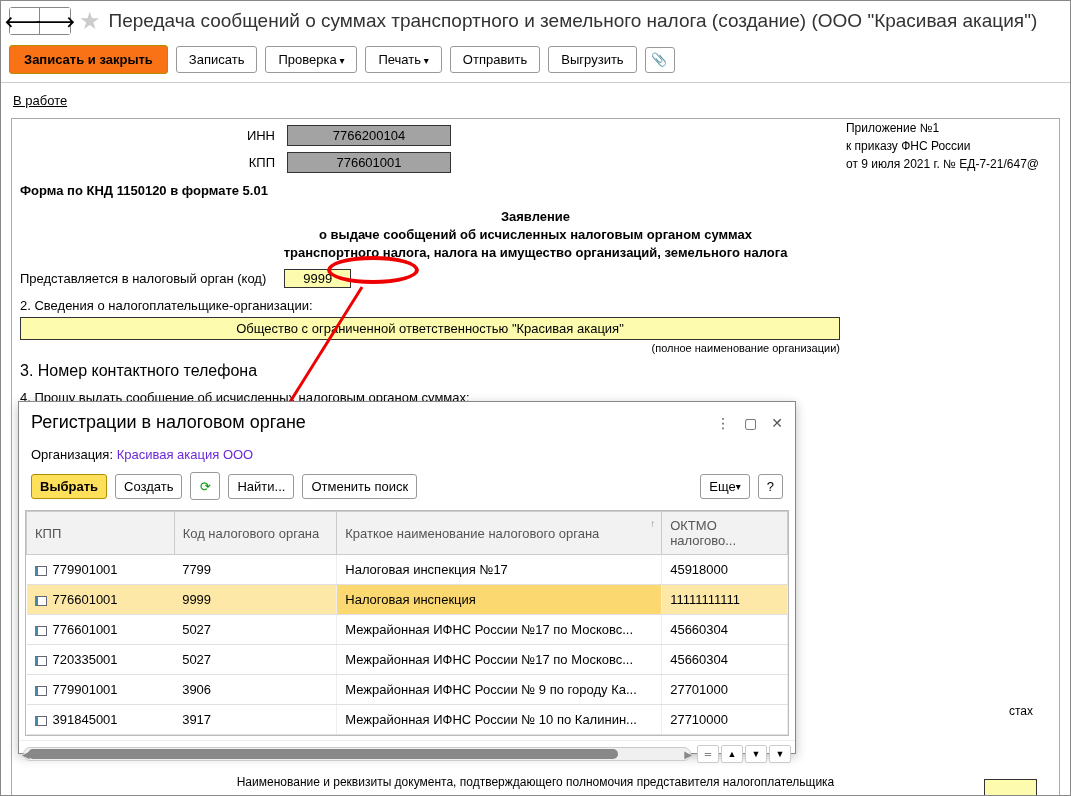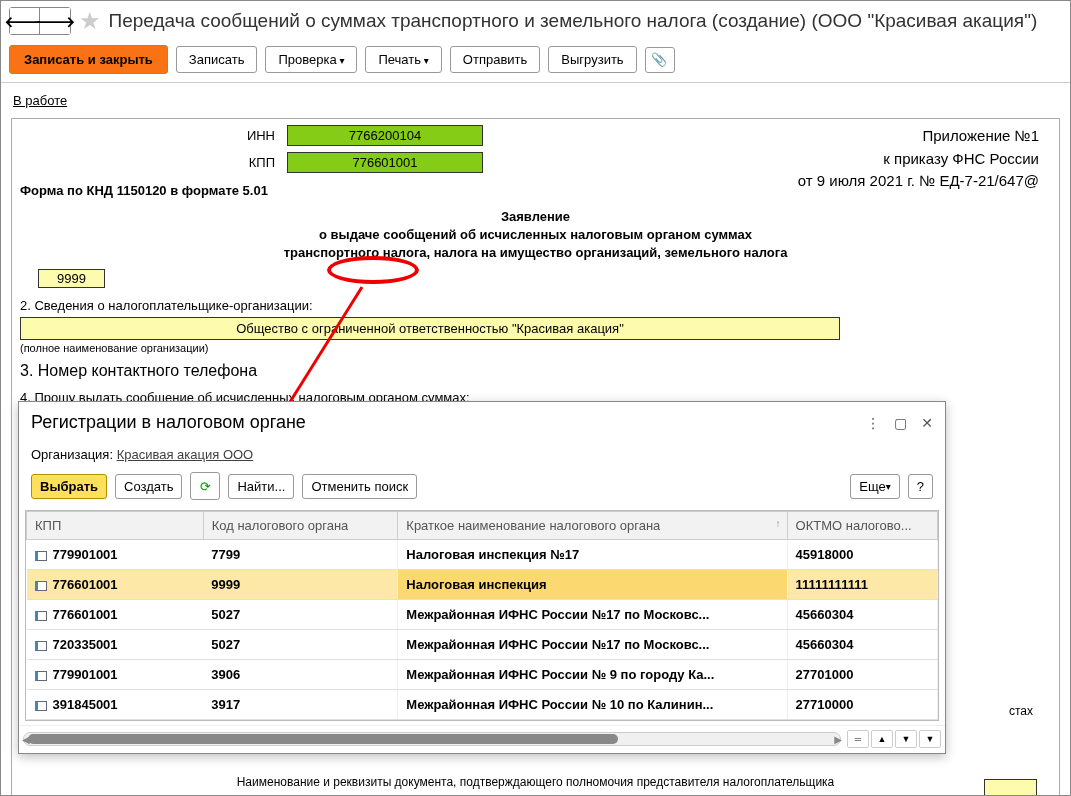--- a/index.html
+++ b/index.html
@@ -19,58 +19,58 @@
 .btn-yellow { background: #f97316; border: 1px solid #b09000; padding: 6px 14px; font-weight: bold; border-radius: 3px; cursor: pointer; font-size: 13px; }
 .btn-white { background: #fff; border: 1px solid #999; padding: 5px 12px; border-radius: 3px; cursor: pointer; font-size: 13px; }
 .btn-drop::after { content: " \25BE"; font-size: 10px; }
 .attach-btn { width: 30px; height: 26px; border: 1px solid #999; border-radius: 3px; display: flex; align-items: center; justify-content: center; cursor: pointer; background: #fff; }
 
 
 .status-link { padding: 10px 12px; }
 .status-link a { color: #000; text-decoration: underline; font-size: 13px; }
 
 .form-box { border: 1px solid #aaa; margin: 0 10px; min-height: 680px; padding: 6px 8px; position: relative; background: #fff; }
-.right-text { position: absolute; right: 20px; top: 6px; text-align: right; font-size: 15px; line-height: 1.5; }
+.right-text { position: absolute; right: 20px; top: 0; text-align: left; font-size: 12px; line-height: 1.5; }
 .field-row-top { display: flex; align-items: center; margin-left: 190px; margin-bottom: 6px; }
 .lbl-top { width: 65px; text-align: right; margin-right: 12px; }
-.yellow-input { background: #84cc16; border: 1px solid #333; padding: 2px 0; width: 196px; text-align: center; font-weight: normal; }
+.yellow-input { background: #a3a3a3; border: 1px solid #333; padding: 2px 0; width: 164px; text-align: center; font-weight: normal; }
 
 .form-line { margin: 10px 0; font-weight: bold; }
 .app-title { text-align: center; font-weight: bold; line-height: 1.4; margin: 8px 0 6px 0; }
 
 .field-line { display: flex; align-items: center; margin: 6px 0; }
 .tax-code-box { background: #fdfbae; border: 1px solid #333; padding: 1px 18px; text-align: center; margin-left: 18px; position: relative; }
 .red-circle { position: absolute; border: 4px solid #e00; border-radius: 50%; width: 92px; height: 28px; left: 315px; top: 137px; pointer-events: none; }
 .red-arrow { position: absolute; left: 200px; top: 160px; pointer-events: none; }
 
 .section-title { font-size: 13px; margin: 10px 0 4px 0; }
 .org-name-box { background: #fdfbae; border: 1px solid #333; padding: 3px; text-align: center; margin-bottom: 2px; width: 820px; }
-.caption-sm { text-align: left; font-size: 11px; margin-bottom: 8px; width: 820px; }
+.caption-sm { text-align: right; font-size: 11px; margin-bottom: 8px; width: 820px; }
 .phone-row { display: flex; align-items: center; margin: 8px 0; }
 .phone-label { font-size: 16px; }
 .phone-box { background: #fdfbae; border: 1px solid #333; padding: 2px 0; width: 250px; text-align: center; margin-left: 95px; }
 
 
-.dialog { position: absolute; left: 17px; top: 400px; width: 928px; height: 353px; border: 1px solid #888; background: #fff; box-shadow: 0 3px 10px rgba(0,0,0,0.25); }
+.dialog { position: absolute; left: 17px; top: 400px; width: 778px; height: 353px; border: 1px solid #888; background: #fff; box-shadow: 0 3px 10px rgba(0,0,0,0.25); }
 .dlg-hdr { display: flex; justify-content: space-between; align-items: center; padding: 10px 12px; }
 .dlg-title { font-size: 18px; }
 .dlg-ctrls { display: flex; gap: 14px; color: #555; font-size: 14px; }
 .dlg-ctrls span { cursor: pointer; }
 .dlg-row { padding: 4px 12px; font-size: 13px; }
-.org-link { color: #404040; text-decoration: underline; }
+.org-link { color: #6d28d9; }
 .dlg-btns { display: flex; align-items: center; padding: 6px 12px; gap: 8px; }
 .btn-sm { border: 1px solid #999; border-radius: 3px; padding: 4px 8px; cursor: pointer; background: #fff; font-size: 13px; display: inline-flex; align-items: center; justify-content: center; }
 .btn-sm-yellow { background: #ffe05a; border-color: #b09000; font-weight: bold; }
 .btn-icon { width: 30px; height: 28px; }
 .spacer { flex: 1; }
 
 .table-wrap { margin: 4px 6px; border: 1px solid #bbb; }
 .tbl { width: 100%; border-collapse: collapse; font-size: 13px; }
 .tbl th { background: #f2f2f2; border: 1px solid #ccc; padding: 6px 8px; text-align: left; font-weight: normal; color: #555; position: relative; }
-.tbl td { border-bottom: 1px solid #e0e0e0; padding: 7px 8px; font-weight: bold; }
+.tbl td { border-bottom: 1px solid #e0e0e0; padding: 7px 8px; }
 .tbl td:nth-child(3), .tbl td:nth-child(4), .tbl td:nth-child(5), .tbl td:nth-child(2) { border-right: 1px solid #eee; }
 .row-icon { display: inline-block; width: 12px; height: 10px; margin-right: 6px; border: 1px solid #667; border-left: 3px solid #48a; background: #fff; vertical-align: middle; }
 .tbl tr.sel td { background: #fde8a8; }
 .tbl tr.sel td:nth-child(3) { background: #fcd970; }
 .sort-ind { position: absolute; right: 6px; top: 6px; font-size: 10px; color: #888; }
 .col-kpp { width: 148px; } .col-code { width: 163px; } .col-name { width: 326px; } .col-okt { width: 126px; }
 
 .scroll-row { display: flex; align-items: center; padding: 4px; border-top: 1px solid #eee; }
 .hscroll { flex: 1; height: 14px; background: #f0f0f0; border: 1px solid #ccc; border-radius: 7px; position: relative; margin-right: 6px; }
 .hthumb { position: absolute; left: 4px; top: 1px; width: 590px; height: 10px; background: #888; border-radius: 5px; }
@@ -131,20 +131,21 @@
 
     <div class="form-line">Форма по КНД 1150120 в формате 5.01</div>
 
     <div class="app-title">
       <div>Заявление</div>
       <div>о выдаче сообщений об исчисленных налоговым органом суммах</div>
       <div>транспортного налога, налога на имущество организаций, земельного налога</div>
     </div>
 
     <div class="field-line">
+      <span>Представляется в налоговый орган (код)</span>
       <span class="tax-code-box">9999</span>
     </div>
 
     <div class="red-circle"></div>
     <svg class="red-arrow" width="170" height="250">
       <defs>
           <marker id="ah" markerWidth="10" markerHeight="10" refX="2" refY="3" orient="auto">
             <path d="M0,0 L0,6 L7,3 z" fill="#e00"></path>
           </marker>
         </defs>

